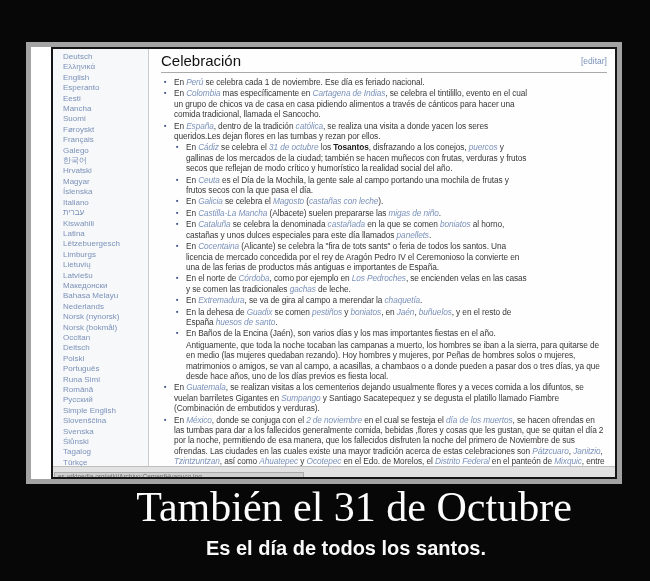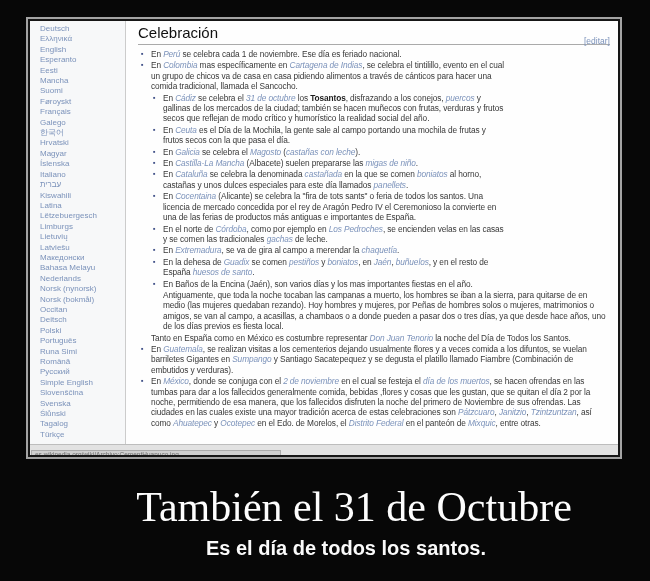--- a/index.html
+++ b/index.html
@@ -1,35 +1,35 @@
 <!DOCTYPE html>
 <html><head>
 <meta charset="utf-8">
 <style>
   * { box-sizing: border-box; margin: 0; padding: 0; }
   html,body { width:650px; height:581px; overflow:hidden; background:#050505; }
   .canvas { position:relative; width:650px; height:581px; background:#070707;
             font-family:"Liberation Sans", sans-serif; }
 
   
-  .frame { position:absolute; left:26px; top:17px; width:596px; height:442px;
-           background:#fff; border:2px solid #a3a3a3; }
+  .frame { position:absolute; left:26px; top:42px; width:596px; height:442px;
+           background:#fff; border:5px solid #a3a3a3;padding-left:20px; }
   .shot  { position:relative; width:100%; height:100%; border:2px solid #161616;
            background:#fefefe; display:flex; overflow:hidden; }
 
   .sidebar { width:95px; background:#f7f8f9; padding:3px 2px 0 10px; overflow:hidden; }
   .side-item { font-size:8px; line-height:10.4px; color:#7b92ba; cursor:pointer;
                white-space:nowrap; overflow:hidden; }
 
   .content { flex:1; background:#fefefe; border-left:1px solid #cccccc;
              padding:3px 8px 0 12px; overflow:hidden; }
   .heading-row { border-bottom:1px solid #aaa; padding-bottom:2px; margin-bottom:4px; }
   .heading-row h2 { display:inline-block; font-size:15px; font-weight:normal;
                     color:#111; font-family:"Liberation Sans", sans-serif; }
-  .editar { float:right; font-size:8.5px; color:#7b92ba; margin-top:12px; cursor:pointer; }
+  .editar { float:right; font-size:8.5px; color:#7b92ba; margin-top:4px; cursor:pointer; }
 
   .item { position:relative; font-size:8.3px; line-height:10.4px; color:#383838;
           margin-bottom:1px; letter-spacing:-0.1px; }
   .i1 { padding-left:13px; }
   .i2 { padding-left:25px; }
   .narrow { max-width:368px; }
   .bullet::before { content:"\25AA"; position:absolute; top:0; font-size:7.5px; color:#44548a; }
   .i1.bullet::before { left:3px; }
   .i2.bullet::before { left:15px; }
   .seg-l { color:#7b92ba; cursor:pointer;font-style:italic; }
@@ -111,32 +111,32 @@
           <div class="side-item">Türkçe</div>
         </div>
       <div class="content">
         <div class="heading-row">
           <span class="editar">[editar]</span>
           <h2>Celebración</h2>
         </div>
         <div id="article-list">
             <div class="item i1 narrow bullet"><span class="seg-p">En </span><span class="seg-l">Perú</span><span class="seg-p"> se celebra cada 1 de noviembre. Ese día es feriado nacional.</span></div>
             <div class="item i1 narrow bullet"><span class="seg-p">En </span><span class="seg-l">Colombia</span><span class="seg-p"> mas específicamente en </span><span class="seg-l">Cartagena de Indias</span><span class="seg-p">, se celebra el tintilillo, evento en el cual un grupo de chicos va de casa en casa pidiendo alimentos a través de cánticos para hacer una comida tradicional, llamada el Sancocho.</span></div>
+            <div class="item i1 narrow bullet"><span class="seg-p">En </span><span class="seg-l">España</span><span class="seg-p">, dentro de la tradición </span><span class="seg-l">católica</span><span class="seg-p">, se realiza una visita a donde yacen los seres queridos.Les dejan flores en las tumbas y rezan por ellos.</span></div>
             <div class="item i2 narrow bullet"><span class="seg-p">En </span><span class="seg-l">Cádiz</span><span class="seg-p"> se celebra el </span><span class="seg-l">31 de octubre</span><span class="seg-p"> los </span><span class="seg-b">Tosantos</span><span class="seg-p">, disfrazando a los conejos, </span><span class="seg-l">puercos</span><span class="seg-p"> y gallinas de los mercados de la ciudad; también se hacen muñecos con frutas, verduras y frutos secos que reflejan de modo crítico y humorístico la realidad social del año.</span></div>
             <div class="item i2 narrow bullet"><span class="seg-p">En </span><span class="seg-l">Ceuta</span><span class="seg-p"> es el Día de la Mochila, la gente sale al campo portando una mochila de frutas y frutos secos con la que pasa el día.</span></div>
             <div class="item i2 narrow bullet"><span class="seg-p">En </span><span class="seg-l">Galicia</span><span class="seg-p"> se celebra el </span><span class="seg-l">Magosto</span><span class="seg-p"> (</span><span class="seg-l">castañas con leche</span><span class="seg-p">).</span></div>
             <div class="item i2 narrow bullet"><span class="seg-p">En </span><span class="seg-l">Castilla-La Mancha</span><span class="seg-p"> (Albacete) suelen prepararse las </span><span class="seg-l">migas de niño</span><span class="seg-p">.</span></div>
             <div class="item i2 narrow bullet"><span class="seg-p">En </span><span class="seg-l">Cataluña</span><span class="seg-p"> se celebra la denominada </span><span class="seg-l">castañada</span><span class="seg-p"> en la que se comen </span><span class="seg-l">boniatos</span><span class="seg-p"> al horno, castañas y unos dulces especiales para este día llamados </span><span class="seg-l">panellets</span><span class="seg-p">.</span></div>
             <div class="item i2 narrow bullet"><span class="seg-p">En </span><span class="seg-l">Cocentaina</span><span class="seg-p"> (Alicante) se celebra la "fira de tots sants" o feria de todos los santos. Una licencia de mercado concedida por el rey de Aragón Pedro IV el Ceremonioso la convierte en una de las ferias de productos más antiguas e importantes de España.</span></div>
             <div class="item i2 narrow bullet"><span class="seg-p">En el norte de </span><span class="seg-l">Córdoba</span><span class="seg-p">, como por ejemplo en </span><span class="seg-l">Los Pedroches</span><span class="seg-p">, se encienden velas en las casas y se comen las tradicionales </span><span class="seg-l">gachas</span><span class="seg-p"> de leche.</span></div>
             <div class="item i2 narrow bullet"><span class="seg-p">En </span><span class="seg-l">Extremadura</span><span class="seg-p">, se va de gira al campo a merendar la </span><span class="seg-l">chaquetía</span><span class="seg-p">.</span></div>
             <div class="item i2 narrow bullet"><span class="seg-p">En la dehesa de </span><span class="seg-l">Guadix</span><span class="seg-p"> se comen </span><span class="seg-l">pestiños</span><span class="seg-p"> y </span><span class="seg-l">boniatos</span><span class="seg-p">, en </span><span class="seg-l">Jaén</span><span class="seg-p">, </span><span class="seg-l">buñuelos</span><span class="seg-p">, y en el resto de España </span><span class="seg-l">huesos de santo</span><span class="seg-p">.</span></div>
             <div class="item i2 narrow bullet"><span class="seg-p">En Baños de la Encina (Jaén), son varios días y los mas importantes fiestas en el año.</span></div>
             <div class="item i2"><span class="seg-p">Antiguamente, que toda la noche tocaban las campanas a muerto, los hombres se iban a la sierra, para quitarse de en medio (las mujeres quedaban rezando). Hoy hombres y mujeres, por Peñas de hombres solos o mujeres, matrimonios o amigos, se van al campo, a acasillas, a chambaos o a donde pueden a pasar dos o tres días, ya que desde hace años, uno de los días previos es fiesta local.</span></div>
-            <div class="item i1"><span class="seg-p">Tanto en España como en México es costumbre representar </span><span class="seg-l">Don Juan Tenorio</span><span class="seg-p"> la noche del Día de Todos los Santos.</span></div>
             <div class="item i1 bullet"><span class="seg-p">En </span><span class="seg-l">Guatemala</span><span class="seg-p">, se realizan visitas a los cementerios dejando usualmente flores y a veces comida a los difuntos, se vuelan barriletes Gigantes en </span><span class="seg-l">Sumpango</span><span class="seg-p"> y Santiago Sacatepequez y se degusta el platillo llamado Fiambre (Combinación de embutidos y verduras).</span></div>
             <div class="item i1 bullet"><span class="seg-p">En </span><span class="seg-l">México</span><span class="seg-p">, donde se conjuga con el </span><span class="seg-l">2 de noviembre</span><span class="seg-p"> en el cual se festeja el </span><span class="seg-l">día de los muertos</span><span class="seg-p">, se hacen ofrendas en las tumbas para dar a los fallecidos generalmente comida, bebidas ,flores y cosas que les gustan, que se quitan el día 2 por la noche, permitiendo de esa manera, que los fallecidos disfruten la noche del primero de Noviembre de sus ofrendas. Las ciudades en las cuales existe una mayor tradición acerca de estas celebraciones son </span><span class="seg-l">Pátzcuaro</span><span class="seg-p">, </span><span class="seg-l">Janitzio</span><span class="seg-p">, </span><span class="seg-l">Tzintzuntzan</span><span class="seg-p">, así como </span><span class="seg-l">Ahuatepec</span><span class="seg-p"> y </span><span class="seg-l">Ocotepec</span><span class="seg-p"> en el Edo. de Morelos, el </span><span class="seg-l">Distrito Federal</span><span class="seg-p"> en el panteón de </span><span class="seg-l">Mixquic</span><span class="seg-p">, entre otras.</span></div>
           </div>
       </div>
       <div class="statusbar">
         <span class="status-url">es.wikipedia.org/wiki/Archivo:CementHuanuco.jpg</span>
       </div>
     </div>
   </div>
 

